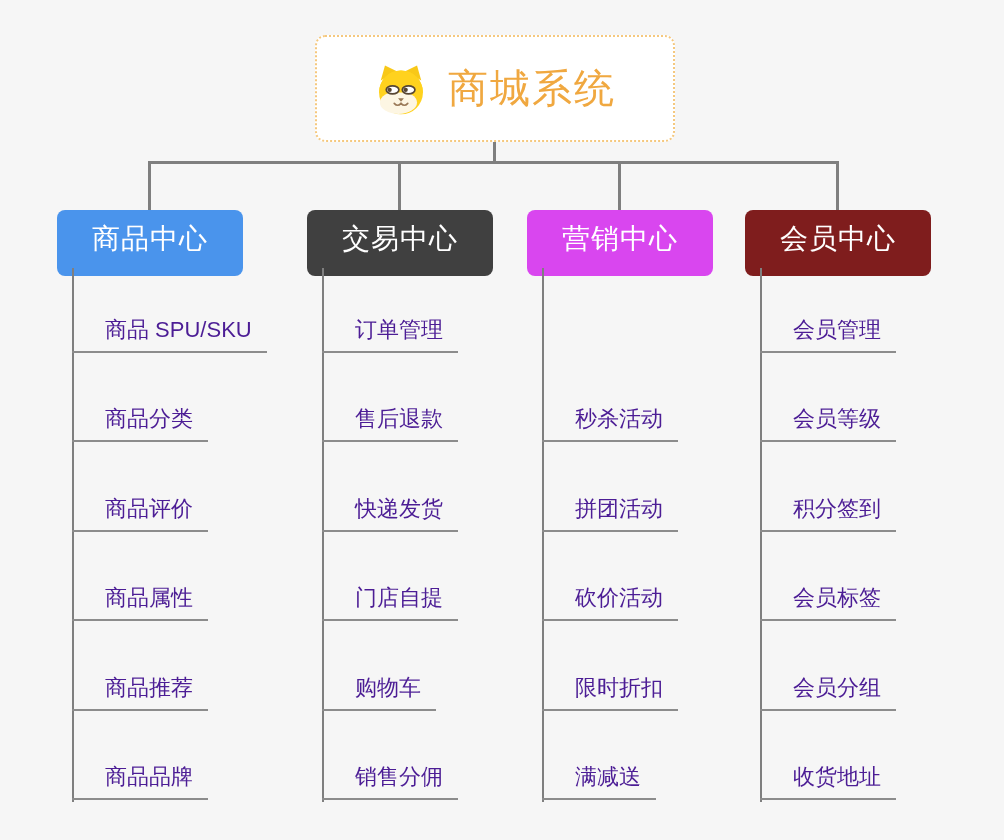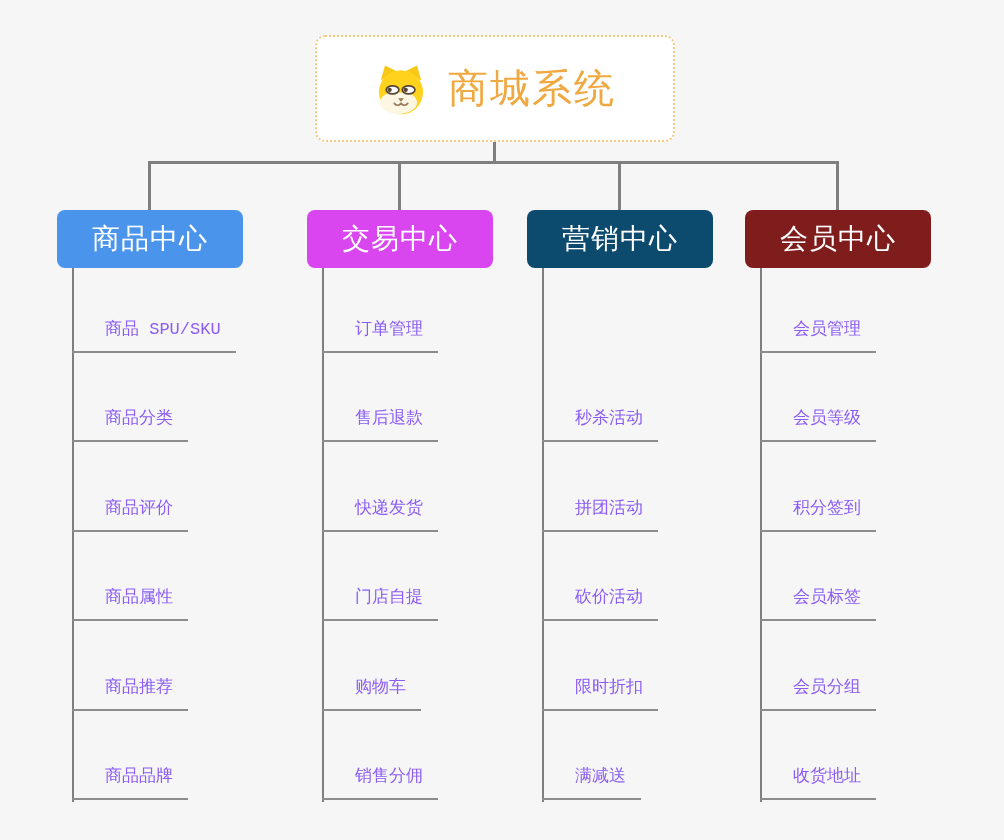--- a/index.html
+++ b/index.html
@@ -53,45 +53,44 @@
     height: 610px;
   }
   #branch-0 { left: 57px; }
   #branch-1 { left: 307px; }
   #branch-2 { left: 527px; }
   #branch-3 { left: 745px; }
 
   .branch-header {
     position: absolute;
     left: 0; top: 0;
-    width: 186px; height: 58px;
+    width: 186px; height: 66px;
     border-radius: 8px;
     color: #ffffff;
     font-size: 28px;
     letter-spacing: 1px;
     line-height: 58px;
     text-align: center;
     white-space: nowrap;
   }
   .branch-vline {
     position: absolute;
     left: 15px; top: 58px;
     width: 2px; height: 534px;
     background: #7f7f7f;
   }
   .leaf {
     position: absolute;
     left: 15px;
-    font-size: 17px;
+    font-size: 22px;
     line-height: 30px;
-    color: #8b5cf6;
+    color: #4c1d95;
     white-space: nowrap;
     padding: 8px 15px 6px 33px;
     border-bottom: 2px solid #8c8c8c;
-    font-family: Liberation Mono, monospace;
   }
   .leaf.r0 { top: 97px; }
   .leaf.r1 { top: 186px; }
   .leaf.r2 { top: 276px; }
   .leaf.r3 { top: 365px; }
   .leaf.r4 { top: 455px; }
   .leaf.r5 { top: 544px; }
 </style>
 </head>
 <body>
@@ -131,32 +130,32 @@
     <div class="branch-vline"></div>
     <div class="leaf r0">商品 SPU/SKU</div>
     <div class="leaf r1">商品分类</div>
     <div class="leaf r2">商品评价</div>
     <div class="leaf r3">商品属性</div>
     <div class="leaf r4">商品推荐</div>
     <div class="leaf r5">商品品牌</div>
   </div>
 
   <div class="branch" id="branch-1">
-    <div class="branch-header" style="background-color: #d946ef;">交易中心</div>
+    <div class="branch-header" style="background-color: #404040;">交易中心</div>
     <div class="branch-vline"></div>
     <div class="leaf r0">订单管理</div>
     <div class="leaf r1">售后退款</div>
     <div class="leaf r2">快递发货</div>
     <div class="leaf r3">门店自提</div>
     <div class="leaf r4">购物车</div>
     <div class="leaf r5">销售分佣</div>
   </div>
 
   <div class="branch" id="branch-2">
-    <div class="branch-header" style="background-color: #0c4a6e;">营销中心</div>
+    <div class="branch-header" style="background-color: #d946ef;">营销中心</div>
     <div class="branch-vline"></div>
     <div class="leaf r1">秒杀活动</div>
     <div class="leaf r2">拼团活动</div>
     <div class="leaf r3">砍价活动</div>
     <div class="leaf r4">限时折扣</div>
     <div class="leaf r5">满减送</div>
   </div>
 
   <div class="branch" id="branch-3">
     <div class="branch-header" style="background-color: #7f1d1d;">会员中心</div>

